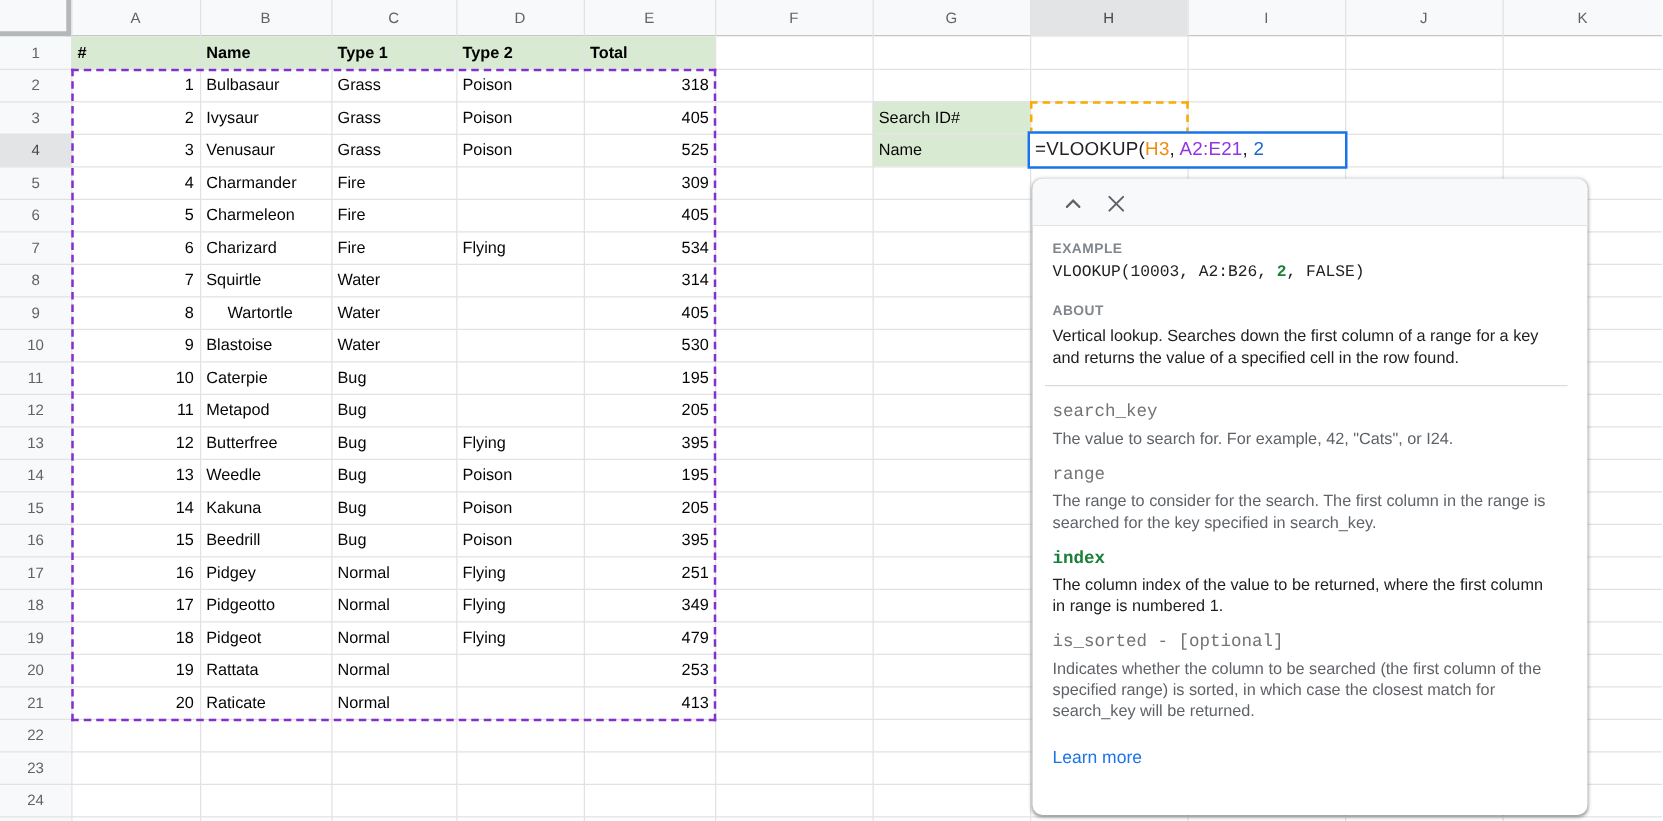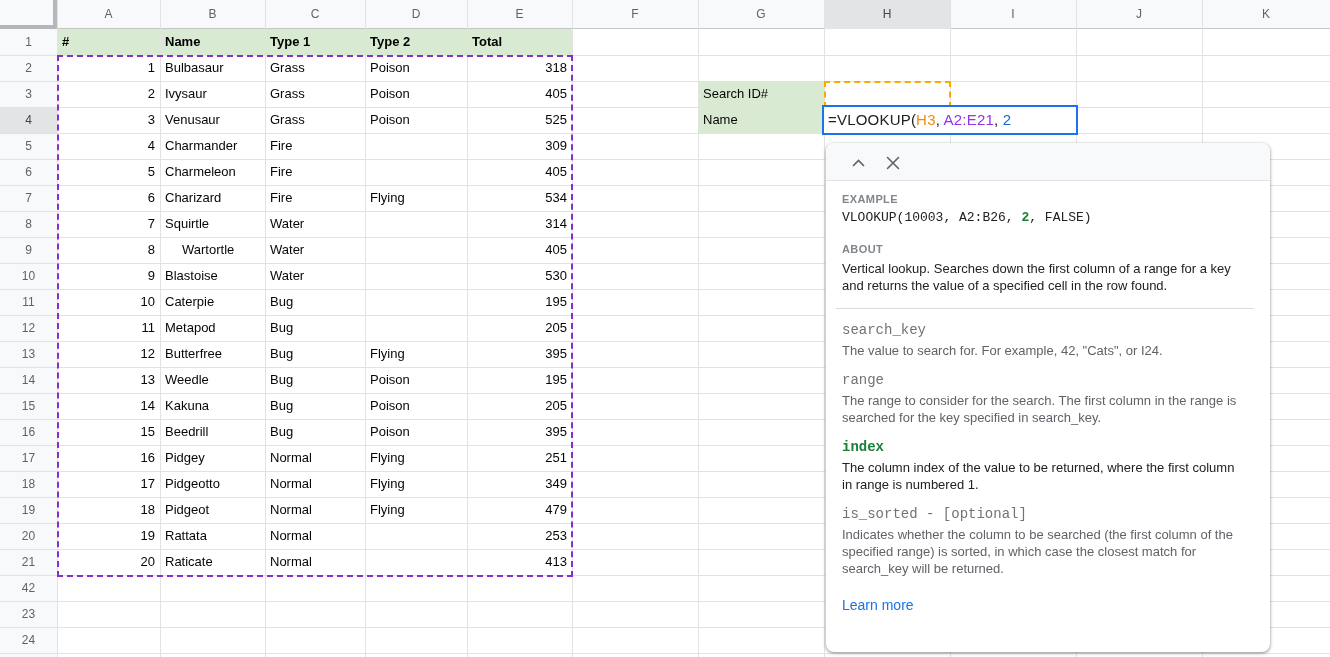--- a/index.html
+++ b/index.html
@@ -126,21 +126,21 @@
       <div class="rowhdr" style="top: 315px; height: 26px; line-height: 26px;">12</div>
       <div class="rowhdr" style="top: 341px; height: 26px; line-height: 26px;">13</div>
       <div class="rowhdr" style="top: 367px; height: 26px; line-height: 26px;">14</div>
       <div class="rowhdr" style="top: 393px; height: 26px; line-height: 26px;">15</div>
       <div class="rowhdr" style="top: 419px; height: 26px; line-height: 26px;">16</div>
       <div class="rowhdr" style="top: 445px; height: 26px; line-height: 26px;">17</div>
       <div class="rowhdr" style="top: 471px; height: 26px; line-height: 26px;">18</div>
       <div class="rowhdr" style="top: 497px; height: 26px; line-height: 26px;">19</div>
       <div class="rowhdr" style="top: 523px; height: 26px; line-height: 26px;">20</div>
       <div class="rowhdr" style="top: 549px; height: 26px; line-height: 26px;">21</div>
-      <div class="rowhdr" style="top: 575px; height: 26px; line-height: 26px;">42</div>
+      <div class="rowhdr" style="top: 575px; height: 26px; line-height: 26px;">22</div>
       <div class="rowhdr" style="top: 601px; height: 26px; line-height: 26px;">23</div>
       <div class="rowhdr" style="top: 627px; height: 26px; line-height: 26px;">24</div>
       <div class="cell l b" style="left: 57px; top: 29px; width: 103px;">#</div>
       <div class="cell l b" style="left: 160px; top: 29px; width: 105px;">Name</div>
       <div class="cell l b" style="left: 265px; top: 29px; width: 100px;">Type 1</div>
       <div class="cell l b" style="left: 365px; top: 29px; width: 102px;">Type 2</div>
       <div class="cell l b" style="left: 467px; top: 29px; width: 105px;">Total</div>
       <div class="cell r" style="left: 57px; top: 55px; width: 103px;">1</div>
       <div class="cell l" style="left: 160px; top: 55px; width: 105px;">Bulbasaur</div>
       <div class="cell l" style="left: 265px; top: 55px; width: 100px;">Grass</div>

